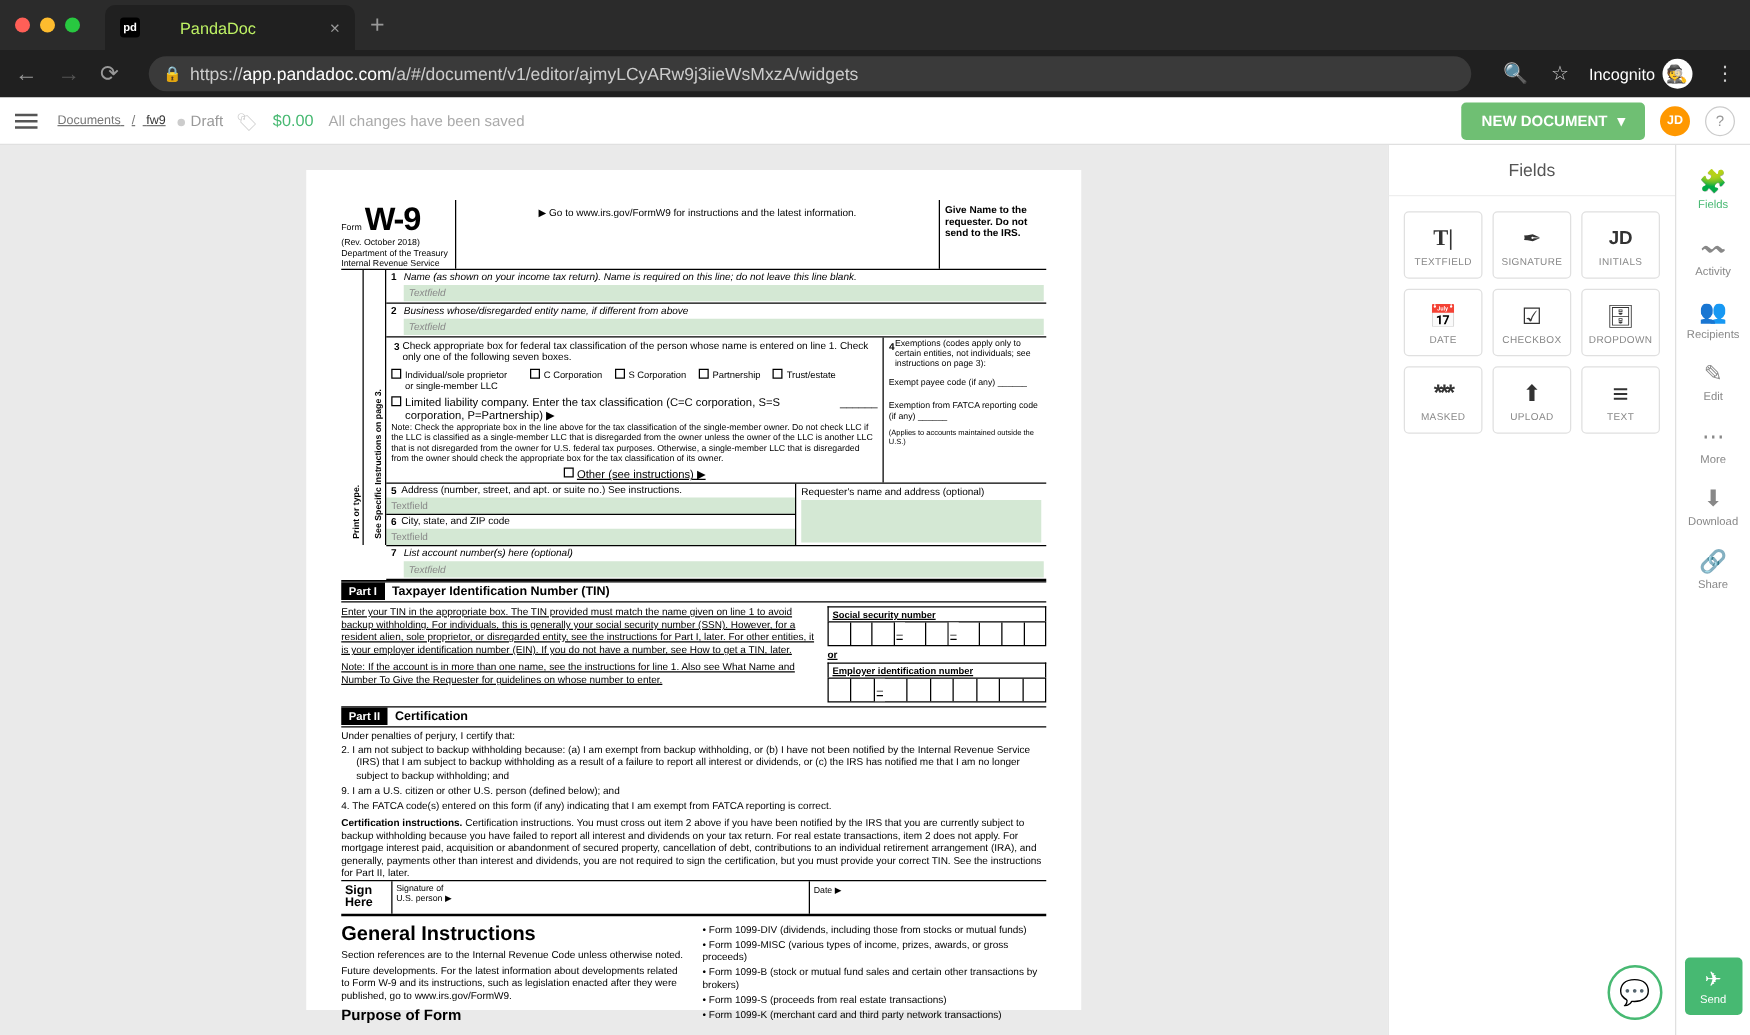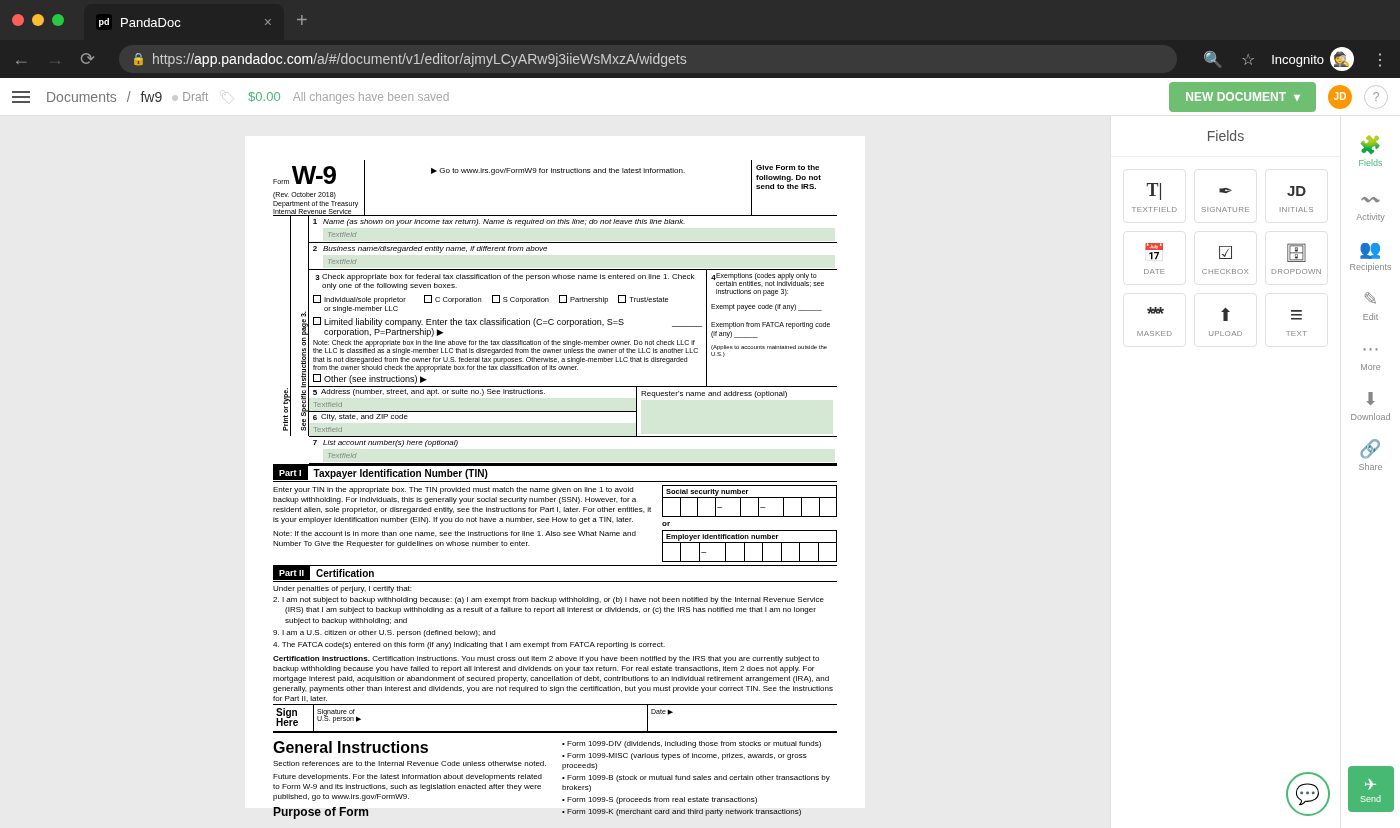--- a/index.html
+++ b/index.html
@@ -7,40 +7,40 @@
 
 
 .browser-chrome { background: #2b2b2b; height: 40px; display: flex; align-items: center; padding: 0 12px; }
 .window-controls { display: flex; gap: 8px; margin-right: 20px; }
 .window-btn { width: 12px; height: 12px; border-radius: 50%; }
 .wb-red { background: #ff5f57; }
 .wb-yellow { background: #febc2e; }
 .wb-green { background: #28c840; }
 .tab { background: #202020; height: 36px; display: flex; align-items: center; padding: 0 12px; border-radius: 8px 8px 0 0; margin-top: 4px; min-width: 200px; }
 .tab-favicon { width: 16px; height: 16px; background: #000000; border-radius: 3px; margin-right: 8px; display: flex; align-items: center; justify-content: center; font-size: 9px; color: #fff; font-weight: bold; }
-.tab-title { color: #ffffff; font-size: 13px; flex: 1; }
+.tab-title { color: #bef264; font-size: 13px; flex: 1; margin-left: 24px; }
 .tab-close { color: #999; font-size: 14px; margin-left: 8px; cursor: pointer; }
 .new-tab { color: #999; font-size: 20px; margin-left: 12px; cursor: pointer; }
 
 .address-bar { background: #202020; height: 38px; display: flex; align-items: center; padding: 0 12px; }
 .nav-btn { color: #999; font-size: 18px; margin-right: 16px; cursor: pointer; }
 .nav-btn.disabled { color: #555; }
 .url-bar { flex: 1; display: flex; align-items: center; background: #3a3a3a; border-radius: 20px; height: 28px; padding: 0 12px; margin: 0 8px; }
 .lock-icon { color: #aaa; font-size: 12px; margin-right: 6px; }
 .url-text { color: #ccc; font-size: 14px; }
 .url-text .domain { color: #fff; }
 .toolbar-icon { color: #ccc; font-size: 16px; margin-left: 18px; cursor: pointer; }
 .incognito { color: #fff; font-size: 13px; margin-left: 16px; display: flex; align-items: center; gap: 6px; }
 .incognito-badge { width: 24px; height: 24px; background: #fff; border-radius: 50%; display: flex; align-items: center; justify-content: center; color: #333; font-size: 14px; }
 
 
 .app-header { background: #fff; height: 38px; border-bottom: 1px solid #e0e0e0; display: flex; align-items: center; padding: 0 12px; }
 .hamburger { display: flex; flex-direction: column; gap: 3px; margin-right: 16px; cursor: pointer; }
 .hamburger span { width: 18px; height: 2px; background: #555; }
-.breadcrumb { color: #777; font-size: 14px; }
+.breadcrumb { color: #777; font-size: 10px; text-decoration: underline; }
 .breadcrumb .sep { margin: 0 6px; }
 .breadcrumb .current { color: #333; }
 .draft-badge { color: #999; font-size: 12px; margin-left: 10px; }
 .draft-dot { display: inline-block; width: 6px; height: 6px; background: #ccc; border-radius: 50%; margin-right: 4px; }
 .tag-icon { color: #ccc; margin-left: 10px; font-size: 14px; }
 .price { color: #47b972; font-size: 13px; margin-left: 12px; }
 .save-status { color: #aaa; font-size: 12px; margin-left: 12px; }
 .header-right { margin-left: auto; display: flex; align-items: center; gap: 12px; }
 .new-doc-btn { background: #6fbf73; color: #fff; border: none; padding: 8px 16px; border-radius: 4px; font-size: 12px; font-weight: 600; display: flex; align-items: center; gap: 8px; cursor: pointer; }
 .avatar { width: 24px; height: 24px; background: #ff9800; color: #fff; border-radius: 50%; display: flex; align-items: center; justify-content: center; font-size: 10px; font-weight: bold; }
@@ -67,30 +67,30 @@
 .vert-label { width: 18px; border-right: 1px solid #000; position: relative; }
 .vert-text { position: absolute; transform: rotate(-90deg); transform-origin: 0 0; font-size: 7px; font-weight: bold; white-space: nowrap; left: 9px; bottom: 2px; }
 .field-num { width: 12px; text-align: center; font-weight: bold; font-size: 8px; padding-top: 1px; }
 .field-content { flex: 1; font-size: 8px; padding: 1px 2px; font-style: italic; }
 .field-label-text { font-size: 8px; line-height: 1.2; }
 .textfield-placeholder { background: #d4e8d4; color: #888; padding: 2px 4px; font-size: 8px; margin-top: 1px; }
 .section-3 { display: flex; }
 .s3-left { flex: 1; border-right: 1px solid #000; padding: 2px 4px; }
 .s3-right { width: 130px; padding: 2px 4px; font-size: 7px; line-height: 1.2; }
 .checkbox-row { display: flex; flex-wrap: wrap; gap: 10px; margin: 4px 0; font-size: 7.5px; }
-.cb-item { display: flex; align-items: flex-start; gap: 3px; }
+.cb-item { display: flex; align-items: flex-start; gap: 3px; justify-content: center; }
 .cb { width: 8px; height: 8px; border: 1px solid #000; flex-shrink: 0; }
 .note-text { font-size: 7px; line-height: 1.2; }
 .micro { font-size: 6px; }
 
 .part-header { background: #000; color: #fff; font-weight: bold; padding: 2px 6px; display: inline-block; font-size: 9px; }
 .part-row { border-top: 1px solid #000; border-bottom: 1px solid #000; display: flex; align-items: center; }
 .part-title { font-weight: bold; font-size: 10px; padding: 2px 6px; }
 
-.part1-body { display: flex; gap: 8px; padding: 3px 0; }
+.part1-body { display: flex; gap: 8px; padding: 3px 0; text-decoration: underline; }
 .part1-text { flex: 1; font-size: 8px; line-height: 1.25; }
 .ssn-box { width: 175px; }
 .ssn-label { border: 1px solid #000; border-bottom: none; padding: 1px 3px; font-size: 7.5px; font-weight: bold; }
 .ssn-cells { display: flex; border: 1px solid #000; height: 20px; }
 .ssn-cells span { flex: 1; border-right: 1px solid #000; }
 .ssn-cells span:last-child { border-right: none; }
 .ssn-dash { border: none !important; flex: 0 0 8px !important; display: flex; align-items: center; justify-content: center; background: #fff; }
 .or-text { font-weight: bold; font-size: 8px; margin: 2px 0; }
 
 .cert-list { font-size: 8px; line-height: 1.3; padding-left: 0; }
@@ -200,42 +200,42 @@
         <div class="form-left">
           <span class="form-number">Form</span>
           <span class="form-w9">W-9</span>
           <div class="form-rev">(Rev. October 2018)</div>
           <div class="form-dept" style="white-space:pre-line">Department of the Treasury
 Internal Revenue Service</div>
         </div>
         <div class="form-center">
           <div class="form-goto">▶ Go to www.irs.gov/FormW9 for instructions and the latest information.</div>
         </div>
-        <div class="form-right">Give Form to the following. Do not send to the IRS.</div>
+        <div class="form-right">Give Name to the requester. Do not send to the IRS.</div>
       </div>
 
       <div style="display:flex; border-bottom:1px solid #000;">
         <div class="vert-label" style="height:220px;">
           <div class="vert-text" style="bottom:-2px;"><span>Print or type.</span></div>
         </div>
         <div class="vert-label" style="height:220px;">
           <div class="vert-text" style="bottom:-2px;"><span>See Specific Instructions on page 3.</span></div>
         </div>
         <div style="flex:1;">
           <div class="field-row">
               <div class="field-num">1</div>
               <div class="field-content">
                 <div class="field-label-text">Name (as shown on your income tax return). Name is required on this line; do not leave this line blank.</div>
                 <div class="textfield-placeholder">Textfield</div>
               </div>
             </div>
           <div class="field-row">
               <div class="field-num">2</div>
               <div class="field-content">
-                <div class="field-label-text">Business name/disregarded entity name, if different from above</div>
+                <div class="field-label-text">Business whose/disregarded entity name, if different from above</div>
                 <div class="textfield-placeholder">Textfield</div>
               </div>
             </div>
           <div class="field-row section-3">
             <div class="s3-left">
               <div style="display:flex;">
                   <div class="field-num">3</div>
                   <div class="field-label-text"><span>Check appropriate box for federal tax classification of the person whose name is entered on line 1. Check only one of the following seven boxes.</span></div>
                 </div>
               <div class="checkbox-row">
@@ -255,21 +255,21 @@
                     <div class="cb"></div>
                     <span>Partnership</span>
                   </div>
                 <div class="cb-item">
                     <div class="cb"></div>
                     <span>Trust/estate</span>
                   </div>
               </div>
               <div class="cb-item" style="margin-bottom:2px;"><div class="cb"></div><span>Limited liability company. Enter the tax classification (C=C corporation, S=S corporation, P=Partnership) ▶</span> ______</div>
               <div class="note-text">Note: Check the appropriate box in the line above for the tax classification of the single-member owner. Do not check LLC if the LLC is classified as a single-member LLC that is disregarded from the owner unless the owner of the LLC is another LLC that is not disregarded from the owner for U.S. federal tax purposes. Otherwise, a single-member LLC that is disregarded from the owner should check the appropriate box for the tax classification of its owner.</div>
-              <div class="cb-item" style="margin-top:2px;">
+              <div class="cb-item" style="margin-top:2px;text-decoration:underline;">
                   <div class="cb"></div>
                   <span>Other (see instructions) ▶</span>
                 </div>
             </div>
             <div class="s3-right">
               <div style="display:flex;">
                   <div class="field-num">4</div>
                   <span>Exemptions (codes apply only to certain entities, not individuals; see instructions on page 3):</span>
                 </div>
               <div style="margin-top:6px;"><span>Exempt payee code (if any)</span> ______</div>

